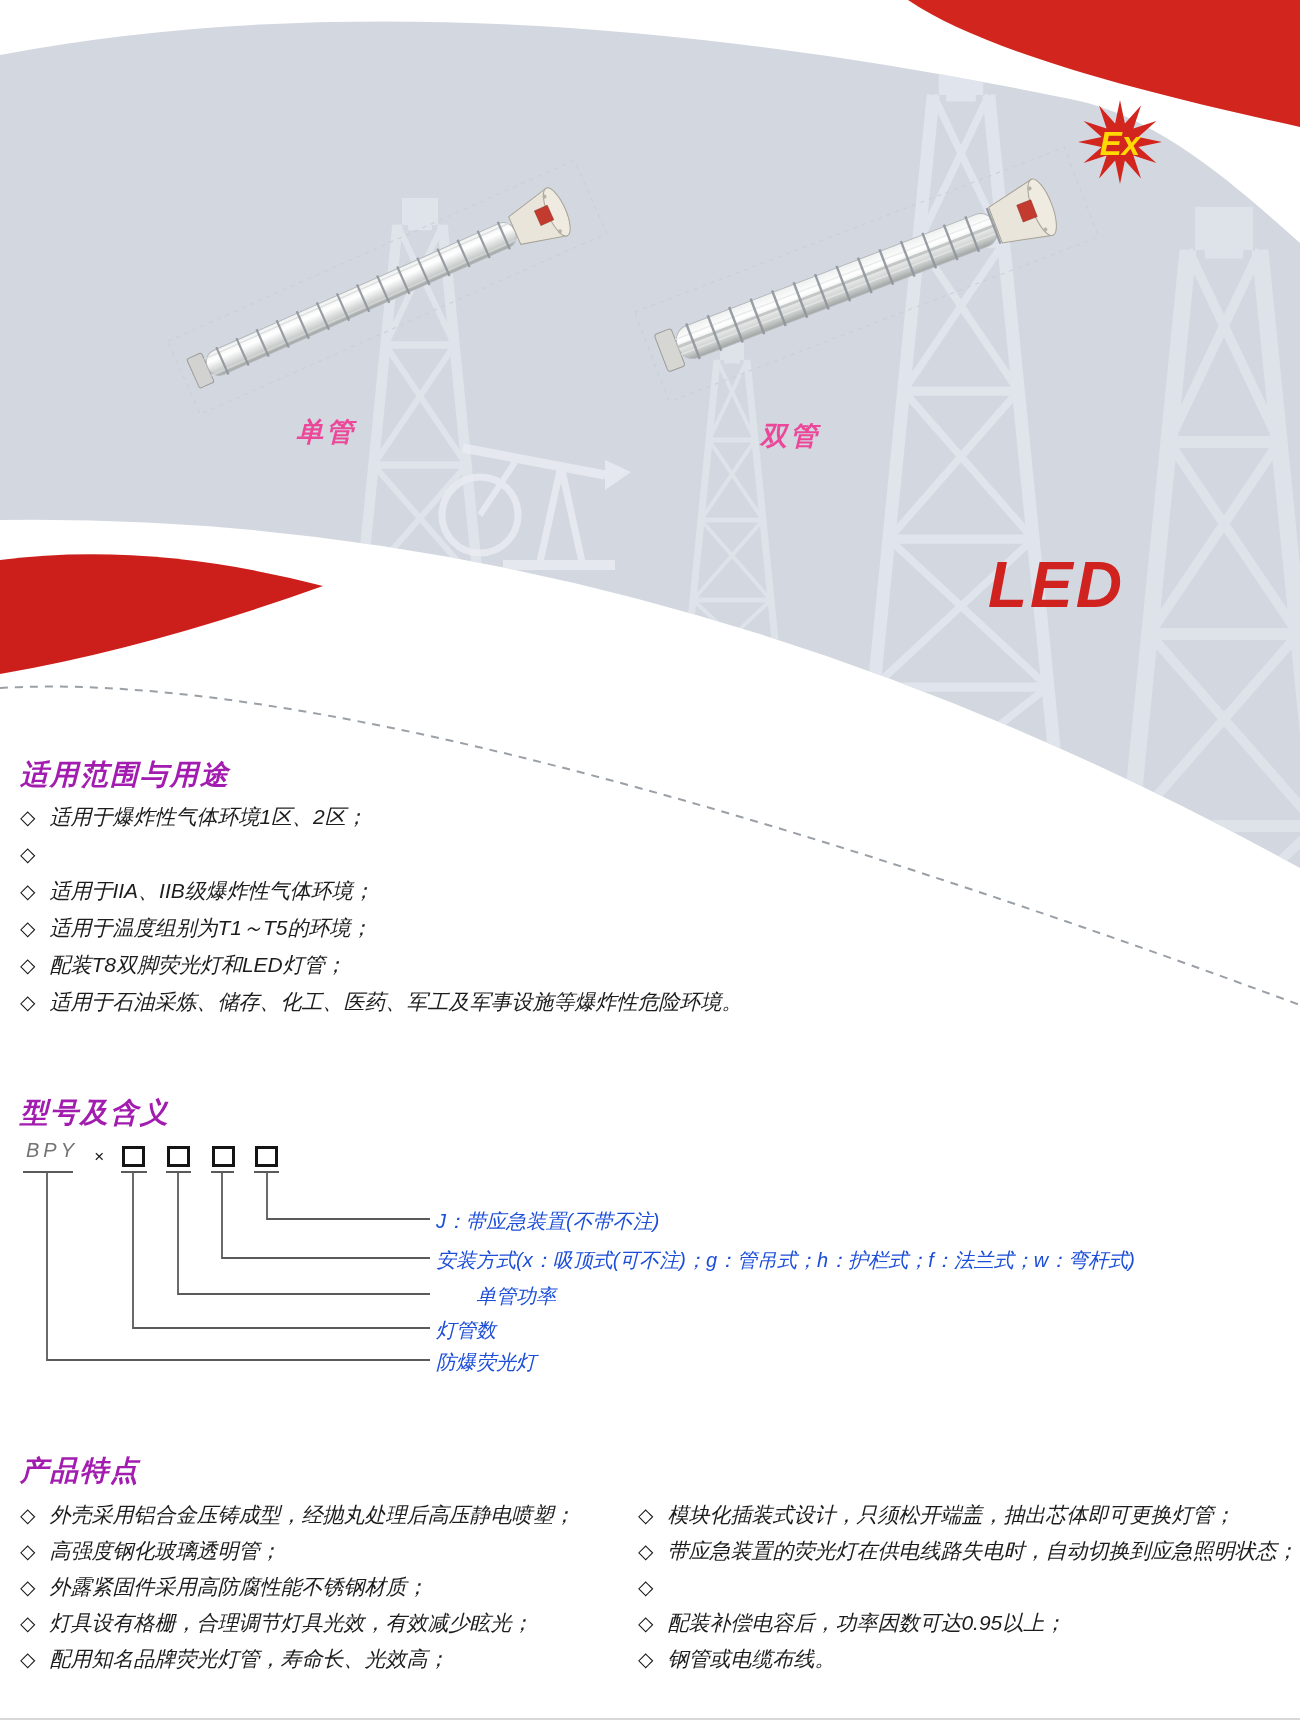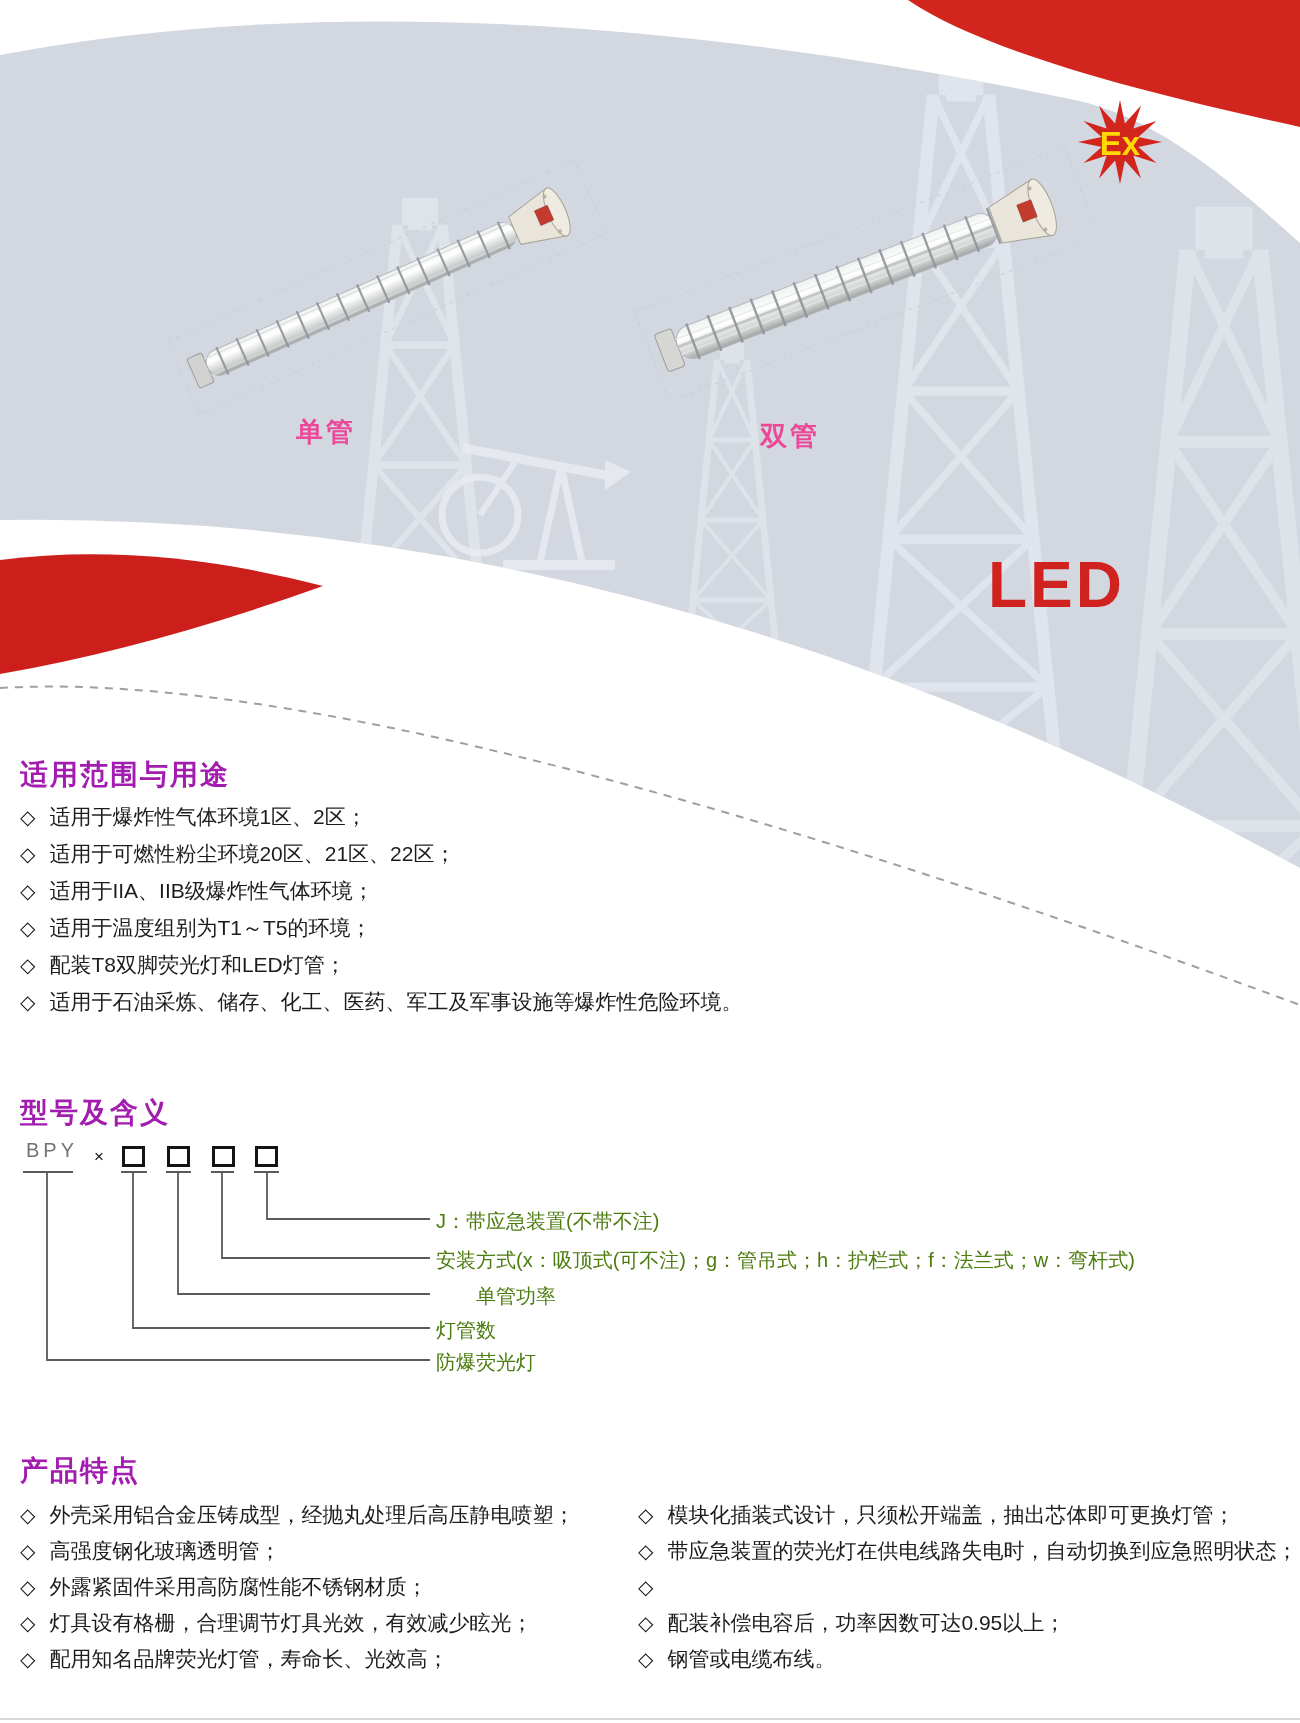--- a/index.html
+++ b/index.html
@@ -1,33 +1,33 @@
 <!DOCTYPE html>
 <html><head>
 <meta charset="utf-8">
 <style>
   html,body{margin:0;padding:0;background:#ffffff;}
   #page{position:relative;width:1300px;height:1723px;background:#ffffff;overflow:hidden;
-        font-family:"Liberation Sans","DejaVu Sans",sans-serif;color:#1c1c1c;}
+        font-family:"Liberation Sans","DejaVu Sans",sans-serif;color:#1c1c1c;font-style:italic;}
   #bgart{position:absolute;left:0;top:0;}
   .txt{position:absolute;white-space:nowrap;}
   .sec-title{font-size:28px;font-weight:bold;color:#a21caf;letter-spacing:2px;}
   .prod-label{font-size:27px;font-weight:bold;color:#ec4899;letter-spacing:3px;}
   .led{font-size:64px;font-weight:bold;color:#d0231f;letter-spacing:3px;}
   .blist{position:absolute;}
   .bullet-row{display:flex;align-items:center;}
   .scope .bullet-row{height:37px;}
   .feat .bullet-row{height:36px;}
   .dia{font-size:20px;line-height:1;margin-right:14px;color:#111;}
   .btxt{font-size:21px;color:#1c1c1c;}
   .bpy{position:absolute;left:26px;top:1139px;font-size:20px;letter-spacing:4px;color:#737373;}
   .bpy-x{position:absolute;left:94px;top:1147px;font-size:17px;color:#141414;}
   .mbox{position:absolute;top:1146px;width:17px;height:15px;border:3px solid #141414;background:#fff;}
   .uline{position:absolute;top:1171px;height:2px;background:#5a5a5a;}
-  .mlabel{position:absolute;left:436px;font-size:20px;color:#4d7c0f;white-space:nowrap;}
+  .mlabel{position:absolute;left:436px;font-size:20px;color:#1d4ed8;white-space:nowrap;}
 </style>
 </head>
 <body>
 
 <div id="page">
 
   <svg id="bgart" width="1300" height="1723" viewBox="0 0 1300 1723">
     <defs>
       <linearGradient id="tg" x1="0" y1="0" x2="0" y2="1">
         <stop offset="0" stop-color="#eef1f0"></stop>
@@ -117,21 +117,20 @@
   <div class="txt led" style="left:988px;top:548px;">LED</div>
 
   <div class="txt sec-title" style="left:20px;top:756px;">适用范围与用途</div>
   <div class="blist scope" style="left:20px;top:798px;">
     <div class="bullet-row">
         <span class="dia">◇</span>
         <span class="btxt">适用于爆炸性气体环境1区、2区；</span>
       </div>
     <div class="bullet-row">
         <span class="dia">◇</span>
-        <span class="btxt">适用于可燃性粉尘环境20区、21区、22区；</span>
       </div>
     <div class="bullet-row">
         <span class="dia">◇</span>
         <span class="btxt">适用于IIA、IIB级爆炸性气体环境；</span>
       </div>
     <div class="bullet-row">
         <span class="dia">◇</span>
         <span class="btxt">适用于温度组别为T1～T5的环境；</span>
       </div>
     <div class="bullet-row">

